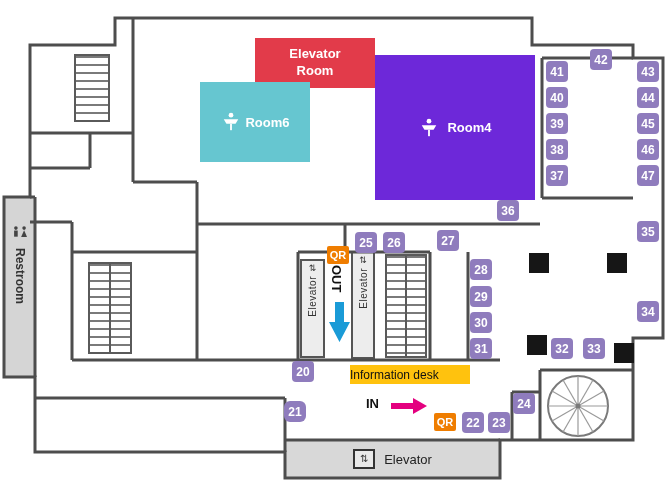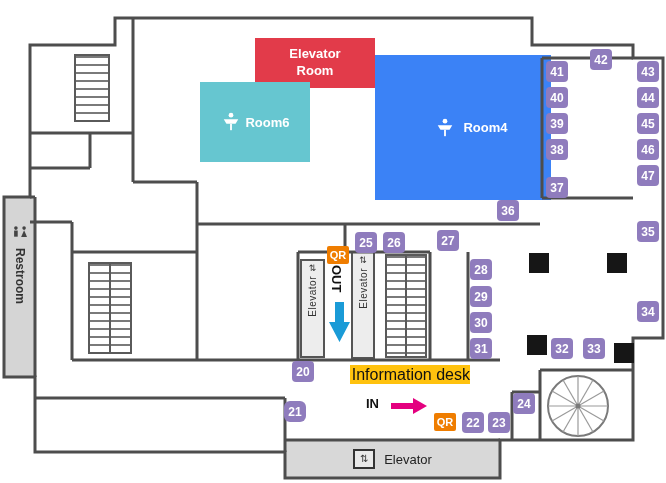--- a/index.html
+++ b/index.html
@@ -34,21 +34,21 @@
   #stairs-topleft{left:74px;top:54px;width:36px;height:68px;}
   #stairs-midleft{left:88px;top:262px;width:44px;height:92px;}
   #stairs-central{left:385px;top:254px;width:42px;height:104px;}
 
   #bottom-elevator{position:absolute;left:285px;top:440px;width:215px;height:38px;background:#d8d8d8;
     display:flex;align-items:center;justify-content:center;gap:9px;color:#222;font-size:13px;}
   .elev-box{width:18px;height:16px;border:2px solid #333;display:flex;align-items:center;justify-content:center;
     font-size:10px;line-height:1;color:#333;background:#e9e9e9;}
 
   #info-desk{position:absolute;left:350px;top:365px;width:120px;height:19px;background:#ffc20e;color:#111;
-    font-size:16px;display:flex;align-items:center;justify-content:flex-end;}
+    font-size:12px;display:flex;align-items:center;justify-content:flex-start;}
 
   .booth{position:absolute;width:22px;height:21px;border-radius:4px;color:#fff;font-size:12px;font-weight:bold;
     display:flex;align-items:center;justify-content:center;}
   .qr{position:absolute;width:22px;height:18px;border-radius:2px;color:#fff;font-size:11px;font-weight:bold;
     display:flex;align-items:center;justify-content:center;}
 
   .pillar{position:absolute;width:20px;height:20px;background:#161616;}
 
   #out-label{position:absolute;left:329px;top:265px;font-weight:bold;font-size:13px;color:#111;}
   #in-label{position:absolute;left:366px;top:396px;font-weight:bold;font-size:13px;color:#111;}
@@ -64,21 +64,21 @@
 
   <div class="room" id="room6" style="background-color: rgb(102, 198, 208);">
     <svg width="22" height="20" viewBox="0 0 24 22">
       <circle cx="12" cy="3.5" r="2.6" fill="#fff"></circle>
       <path d="M4 8 H20 L17 13 H7 Z" fill="#fff"></path>
       <rect x="11" y="13" width="2" height="7" fill="#fff"></rect>
     </svg>
     <span>Room6</span>
   </div>
 
-  <div class="room" id="room4" style="background-color: #3b82f6; padding-left: 16px;">
+  <div class="room" id="room4" style="background-color: #6d28d9;">
     <svg width="22" height="20" viewBox="0 0 24 22">
       <circle cx="12" cy="3.5" r="2.6" fill="#fff"></circle>
       <path d="M4 8 H20 L17 13 H7 Z" fill="#fff"></path>
       <rect x="11" y="13" width="2" height="7" fill="#fff"></rect>
     </svg>
     <span>Room4</span>
   </div>
 
   <div id="restroom" style="background-color: rgb(213, 213, 213);">
     <svg width="18" height="15" viewBox="0 0 22 16">
@@ -166,21 +166,21 @@
       <div class="booth" style="left: 437px; top: 230px; background-color: rgb(143, 124, 189);">27</div>
       <div class="booth" style="left: 470px; top: 259px; background-color: rgb(143, 124, 189);">28</div>
       <div class="booth" style="left: 470px; top: 286px; background-color: rgb(143, 124, 189);">29</div>
       <div class="booth" style="left: 470px; top: 312px; background-color: rgb(143, 124, 189);">30</div>
       <div class="booth" style="left: 470px; top: 338px; background-color: rgb(143, 124, 189);">31</div>
       <div class="booth" style="left: 551px; top: 338px; background-color: rgb(143, 124, 189);">32</div>
       <div class="booth" style="left: 583px; top: 338px; background-color: rgb(143, 124, 189);">33</div>
       <div class="booth" style="left: 637px; top: 301px; background-color: rgb(143, 124, 189);">34</div>
       <div class="booth" style="left: 637px; top: 221px; background-color: rgb(143, 124, 189);">35</div>
       <div class="booth" style="left: 497px; top: 200px; background-color: rgb(143, 124, 189);">36</div>
-      <div class="booth" style="left: 546px; top: 177px; background-color: rgb(143, 124, 189);">37</div>
+      <div class="booth" style="left: 546px; top: 165px; background-color: rgb(143, 124, 189);">37</div>
       <div class="booth" style="left: 546px; top: 139px; background-color: rgb(143, 124, 189);">38</div>
       <div class="booth" style="left: 546px; top: 113px; background-color: rgb(143, 124, 189);">39</div>
       <div class="booth" style="left: 546px; top: 87px; background-color: rgb(143, 124, 189);">40</div>
       <div class="booth" style="left: 546px; top: 61px; background-color: rgb(143, 124, 189);">41</div>
       <div class="booth" style="left: 590px; top: 49px; background-color: rgb(143, 124, 189);">42</div>
       <div class="booth" style="left: 637px; top: 61px; background-color: rgb(143, 124, 189);">43</div>
       <div class="booth" style="left: 637px; top: 87px; background-color: rgb(143, 124, 189);">44</div>
       <div class="booth" style="left: 637px; top: 113px; background-color: rgb(143, 124, 189);">45</div>
       <div class="booth" style="left: 637px; top: 139px; background-color: rgb(143, 124, 189);">46</div>
       <div class="booth" style="left: 637px; top: 165px; background-color: rgb(143, 124, 189);">47</div>

